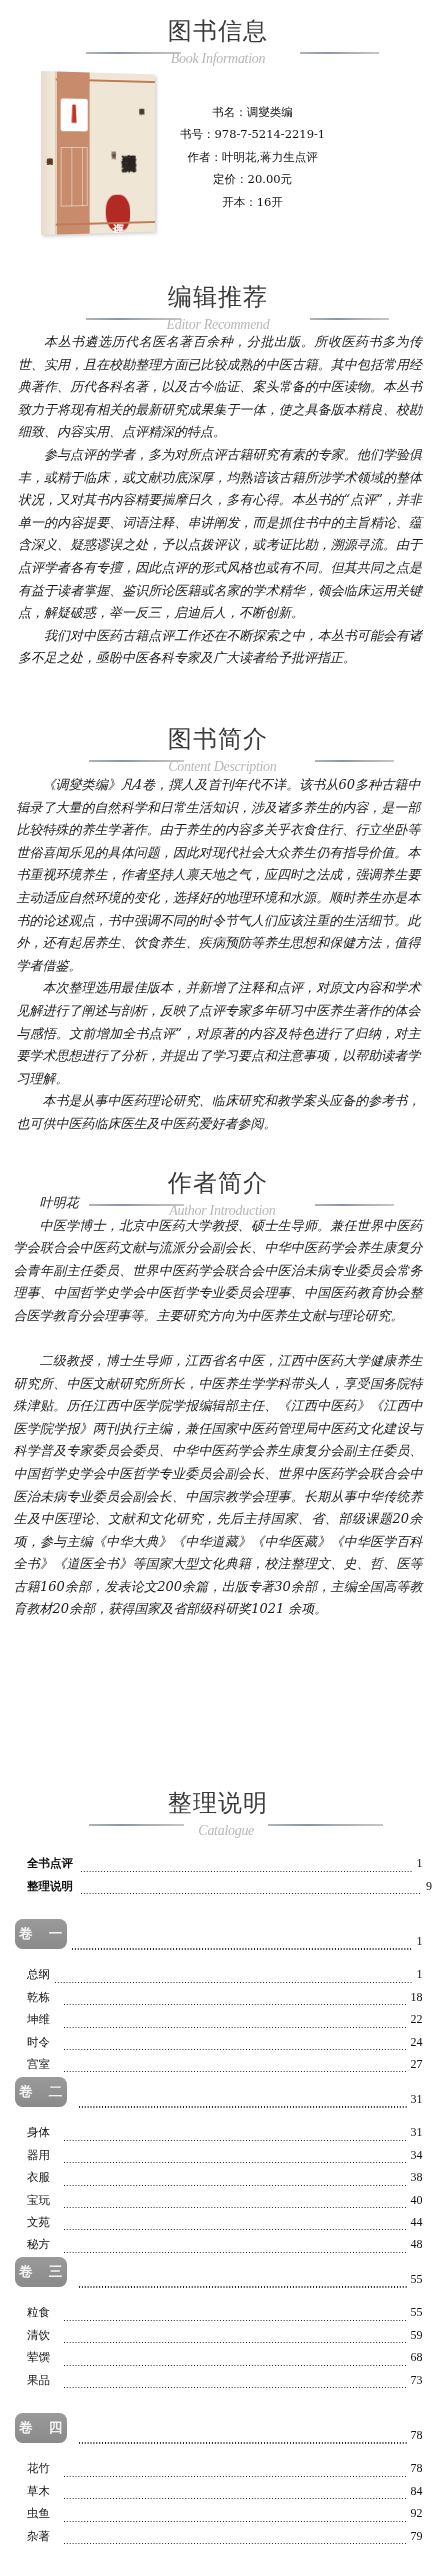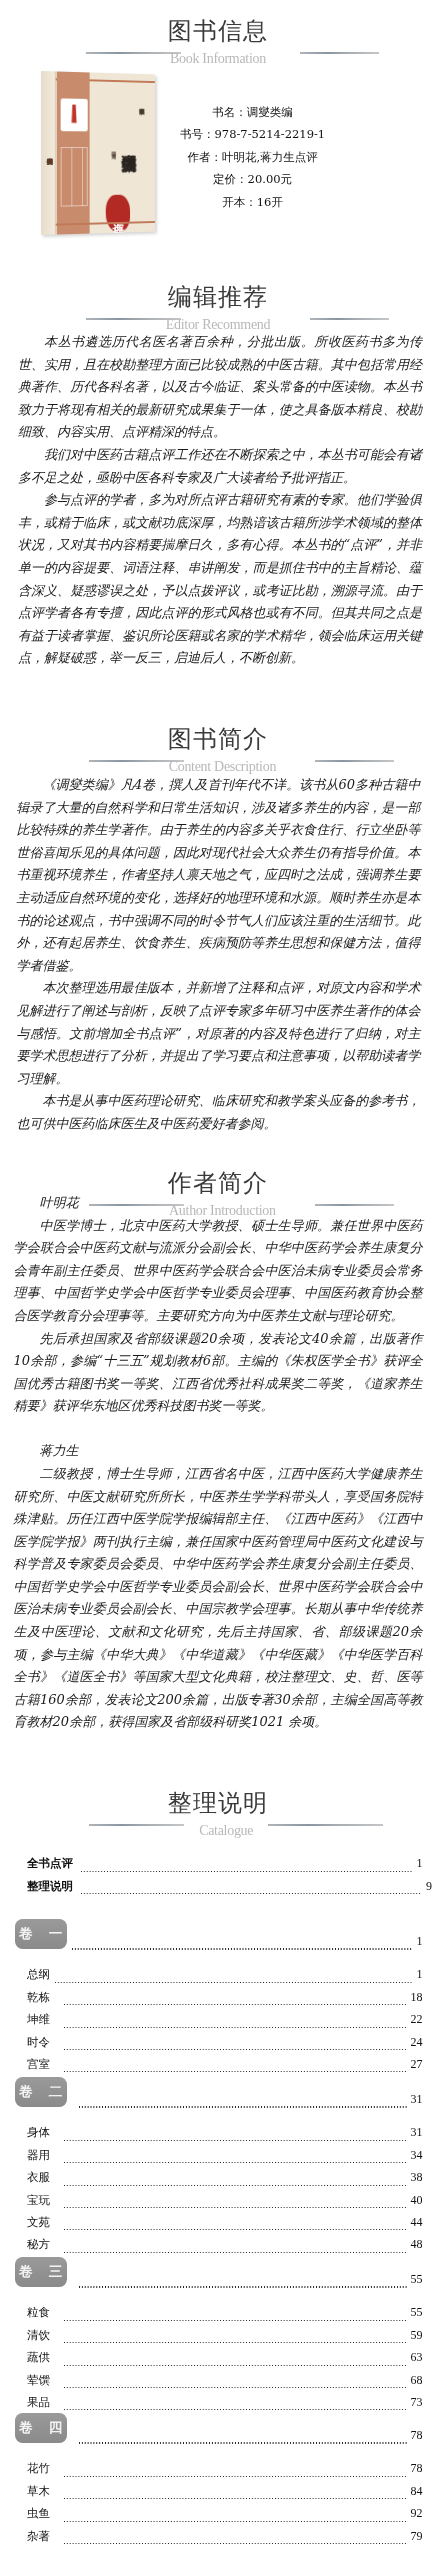--- a/index.html
+++ b/index.html
@@ -41,20 +41,21 @@
   .sec-head .line.right { width: 79px; }
   .sec-head .en {
     position: absolute;
     left: 0; width: 436px;
     top: 36px;
     text-align: center;
     font-family: "Liberation Serif", "DejaVu Serif", serif;
     font-size: 14px;
     color: #b8b8b8;
     letter-spacing: -0.3px;
+    font-style: italic;
   }
 
   
   .cover {
     position: absolute;
     left: 41px;
     top: 71px;
     width: 120px;
     height: 164px;
     transform: perspective(382px) rotateY(8deg);
@@ -241,22 +242,22 @@
 
 <div class="sec-head" style="top:281px">
   <div class="cn">编辑推荐</div>
   <div class="line left"></div>
   <div class="line right" style="left:310px"></div>
   <div class="en">Editor Recommend</div>
 </div>
 
 <div class="prose" style="top:331px">
   <p>本丛书遴选历代名医名著百余种，分批出版。所收医药书多为传世、实用，且在校勘整理方面已比较成熟的中医古籍。其中包括常用经典著作、历代各科名著，以及古今临证、案头常备的中医读物。本丛书致力于将现有相关的最新研究成果集于一体，使之具备版本精良、校勘细致、内容实用、点评精深的特点。</p>
+  <p>参与点评的学者，多为对所点评古籍研究有素的专家。他们学验俱丰，或精于临床，或文献功底深厚，均熟谙该古籍所涉学术领域的整体状况，又对其书内容精要揣摩日久，多有心得。本丛书的“点评”，并非单一的内容提要、词语注释、串讲阐发，而是抓住书中的主旨精论、蕴含深义、疑惑谬误之处，予以点拨评议，或考证比勘，溯源寻流。由于点评学者各有专擅，因此点评的形式风格也或有不同。但其共同之点是有益于读者掌握、鉴识所论医籍或名家的学术精华，领会临床运用关键点，解疑破惑，举一反三，启迪后人，不断创新。</p>
   <p>我们对中医药古籍点评工作还在不断探索之中，本丛书可能会有诸多不足之处，亟盼中医各科专家及广大读者给予批评指正。</p>
-  <p>参与点评的学者，多为对所点评古籍研究有素的专家。他们学验俱丰，或精于临床，或文献功底深厚，均熟谙该古籍所涉学术领域的整体状况，又对其书内容精要揣摩日久，多有心得。本丛书的“点评”，并非单一的内容提要、词语注释、串讲阐发，而是抓住书中的主旨精论、蕴含深义、疑惑谬误之处，予以点拨评议，或考证比勘，溯源寻流。由于点评学者各有专擅，因此点评的形式风格也或有不同。但其共同之点是有益于读者掌握、鉴识所论医籍或名家的学术精华，领会临床运用关键点，解疑破惑，举一反三，启迪后人，不断创新。</p>
 </div>
 
 <div class="sec-head" style="top:723px">
   <div class="cn">图书简介</div>
   <div class="line left" style="left:89px"></div>
   <div class="line right" style="left:315px"></div>
   <div class="en" style="left:4.4px">Content Description</div>
 </div>
 
 <div class="prose" style="top:774px; left:16.4px">
@@ -268,23 +269,21 @@
 <div class="sec-head" style="top:1167px">
   <div class="cn">作者简介</div>
   <div class="line left" style="left:89px"></div>
   <div class="line right" style="left:315px"></div>
   <div class="en" style="left:4.4px">Author Introduction</div>
 </div>
 
 <div class="prose" style="top:1192px; left:13.6px; width:409px">
   <p class="noindent">叶明花</p>
   <p>中医学博士，北京中医药大学教授、硕士生导师。兼任世界中医药学会联合会中医药文献与流派分会副会长、中华中医药学会养生康复分会青年副主任委员、世界中医药学会联合会中医治未病专业委员会常务理事、中国哲学史学会中医哲学专业委员会理事、中国医药教育协会整合医学教育分会理事等。主要研究方向为中医养生文献与理论研究。</p>
-  <p>先后承担国家及省部级课题20余项，发表论文40余篇，出版著作10余部，参编“十三五”规划教材6部。主编的《朱权医学全书》获评全国优秀古籍图书奖一等奖、江西省优秀社科成果奖二等奖，《道家养生精要》获评华东地区优秀科技图书奖一等奖。</p>
   <div class="gap"></div>
-  <p class="noindent">蒋力生</p>
   <p>二级教授，博士生导师，江西省名中医，江西中医药大学健康养生研究所、中医文献研究所所长，中医养生学学科带头人，享受国务院特殊津贴。历任江西中医学院学报编辑部主任、《江西中医药》《江西中医学院学报》两刊执行主编，兼任国家中医药管理局中医药文化建设与科学普及专家委员会委员、中华中医药学会养生康复分会副主任委员、中国哲学史学会中医哲学专业委员会副会长、世界中医药学会联合会中医治未病专业委员会副会长、中国宗教学会理事。长期从事中华传统养生及中医理论、文献和文化研究，先后主持国家、省、部级课题20余项，参与主编《中华大典》《中华道藏》《中华医藏》《中华医学百科全书》《道医全书》等国家大型文化典籍，校注整理文、史、哲、医等古籍160余部，发表论文200余篇，出版专著30余部，主编全国高等教育教材20余部，获得国家及省部级科研奖1021 余项。</p>
 </div>
 
 <div class="sec-head" style="top:1787px">
   <div class="cn">整理说明</div>
   <div class="line left" style="left:89px; width:95px"></div>
   <div class="line right" style="left:268px; width:115px"></div>
   <div class="en" style="left:8.2px">Catalogue</div>
 </div>
 
@@ -394,25 +393,20 @@
     <span class="lbl">粒食</span>
     <span class="dots" style="margin-left:13px"></span>
     <span class="pg">55</span>
   </div>
   <div class="toc-row sub" style="padding:0 13.6px 0 27px">
     <span class="lbl">清饮</span>
     <span class="dots" style="margin-left:13px"></span>
     <span class="pg">59</span>
   </div>
   <div class="toc-row sub" style="padding:0 13.6px 0 27px">
-    <span class="lbl">蔬供</span>
-    <span class="dots" style="margin-left:13px"></span>
-    <span class="pg">63</span>
-  </div>
-  <div class="toc-row sub" style="padding:0 13.6px 0 27px">
     <span class="lbl">荤馔</span>
     <span class="dots" style="margin-left:13px"></span>
     <span class="pg">68</span>
   </div>
   <div class="toc-row sub" style="padding:0 13.6px 0 27px">
     <span class="lbl">果品</span>
     <span class="dots" style="margin-left:13px"></span>
     <span class="pg">73</span>
   </div>
 </div>

